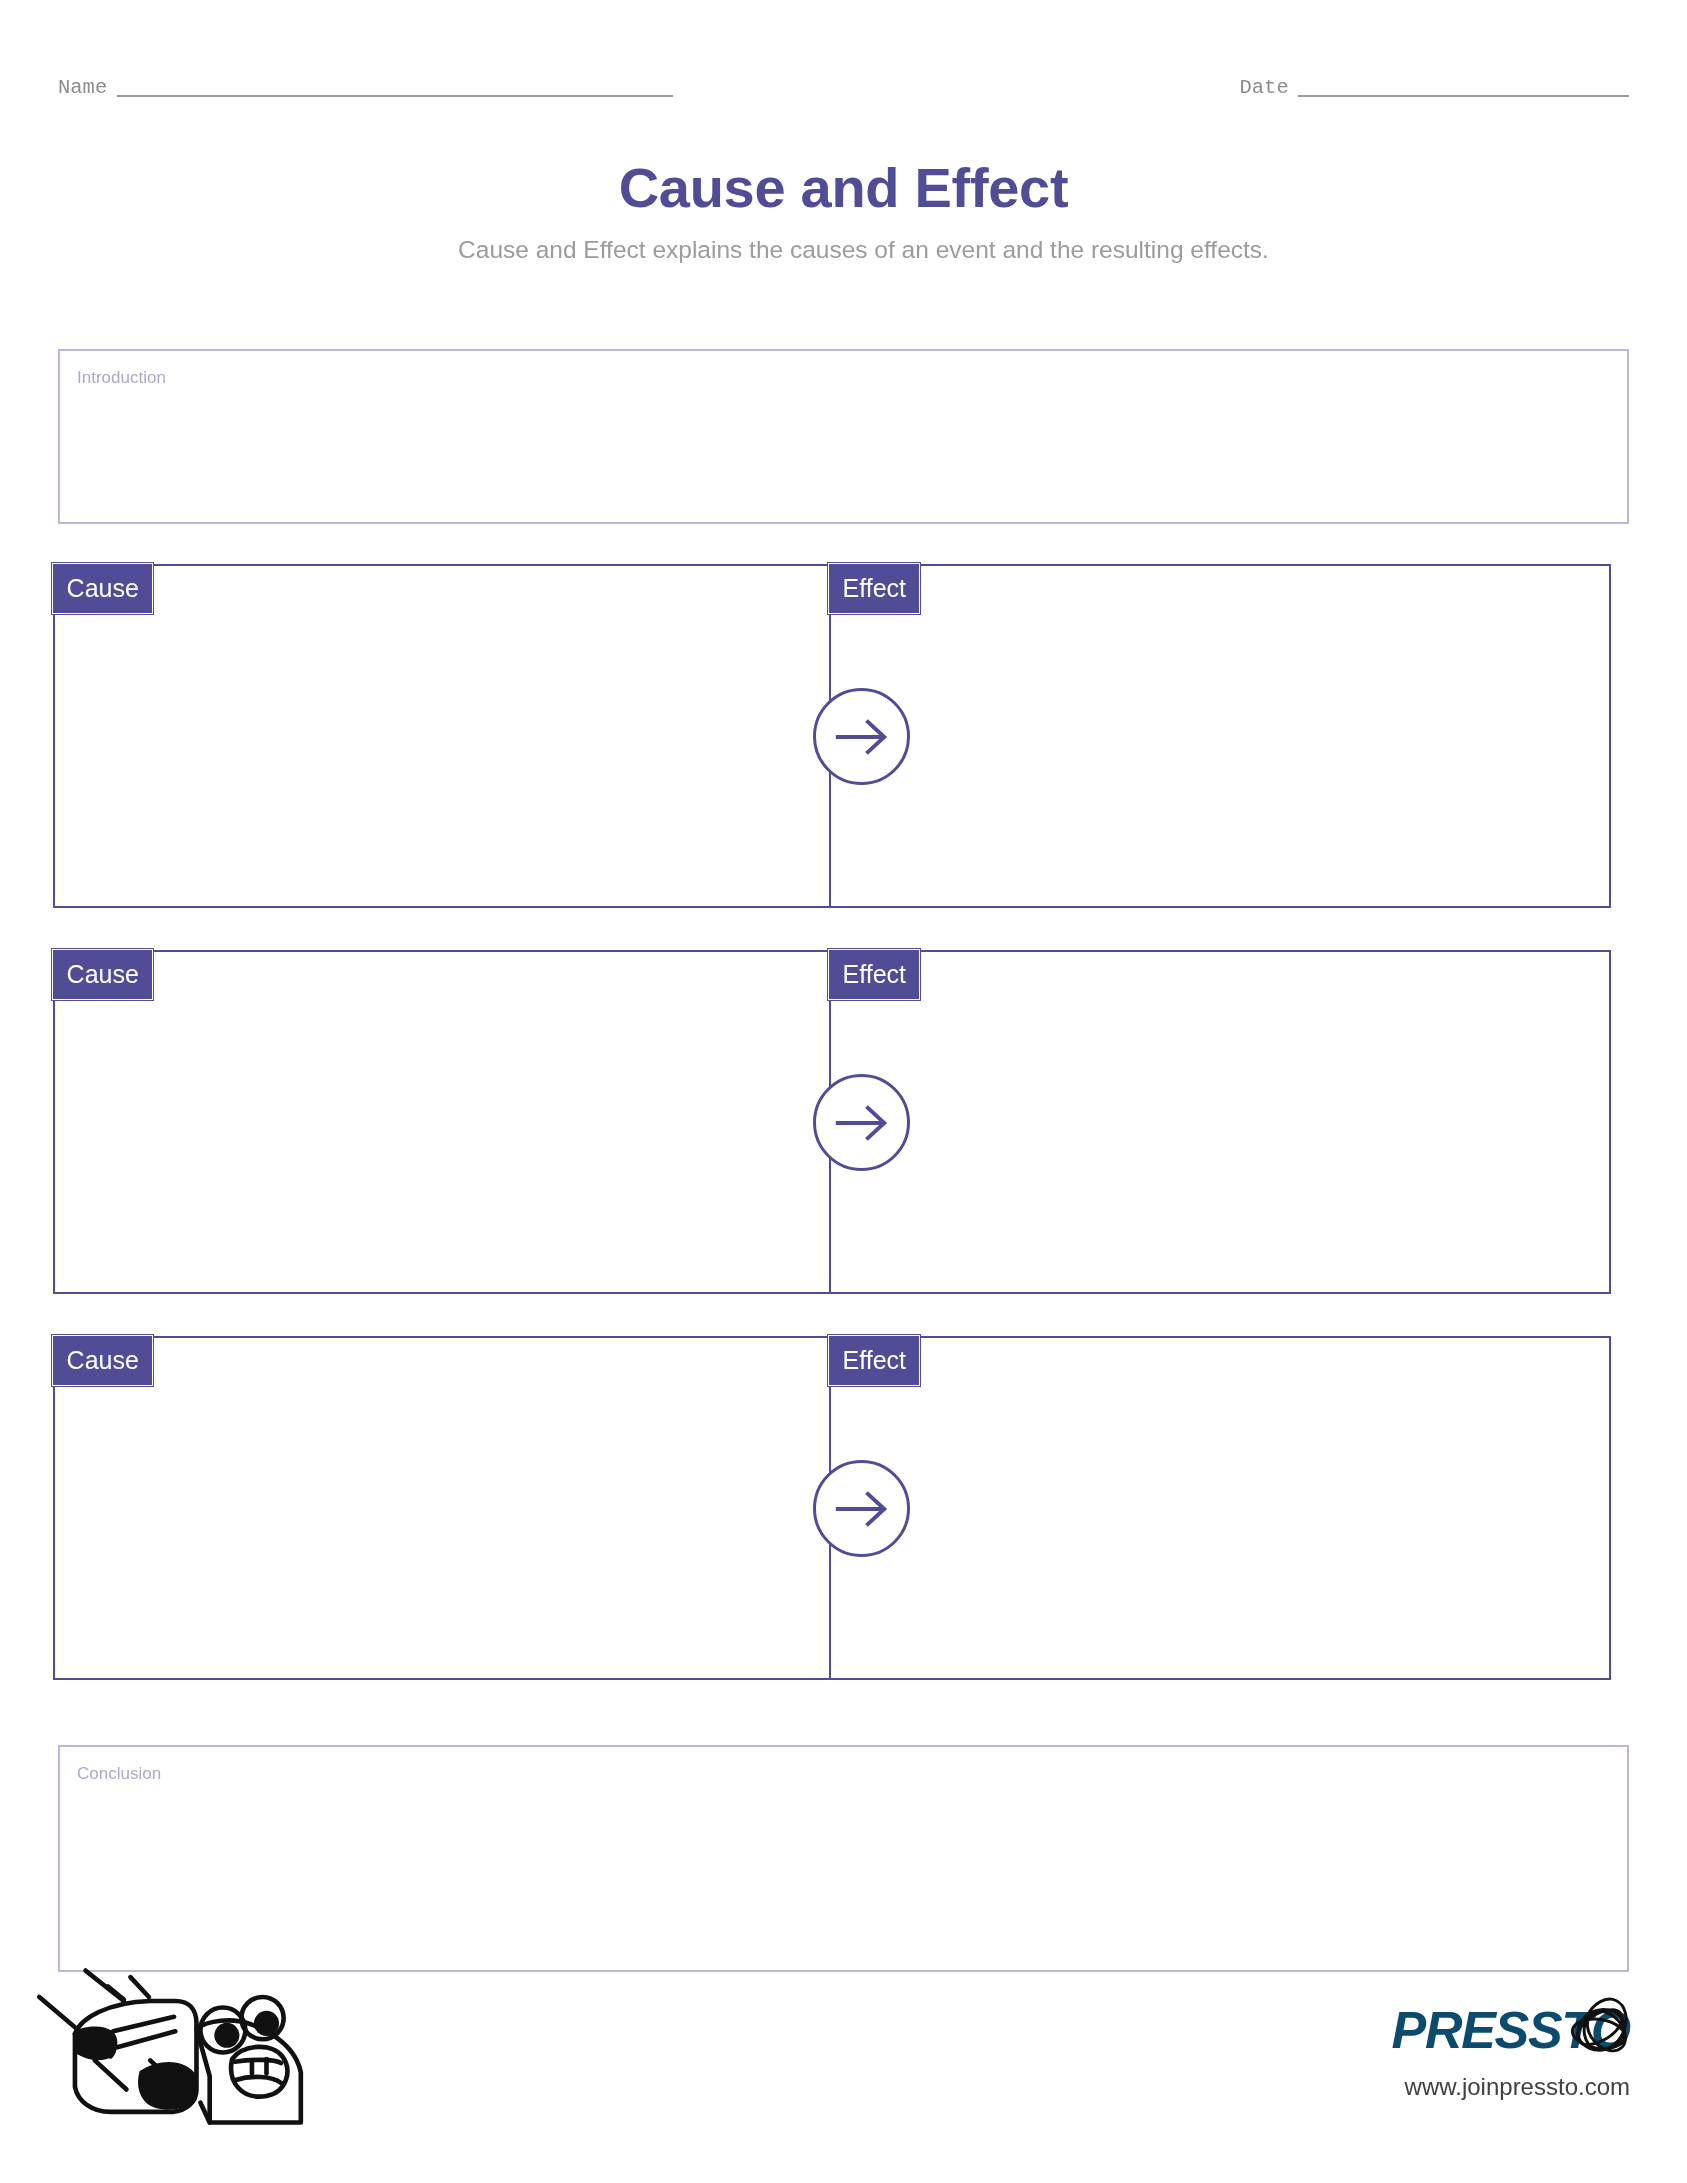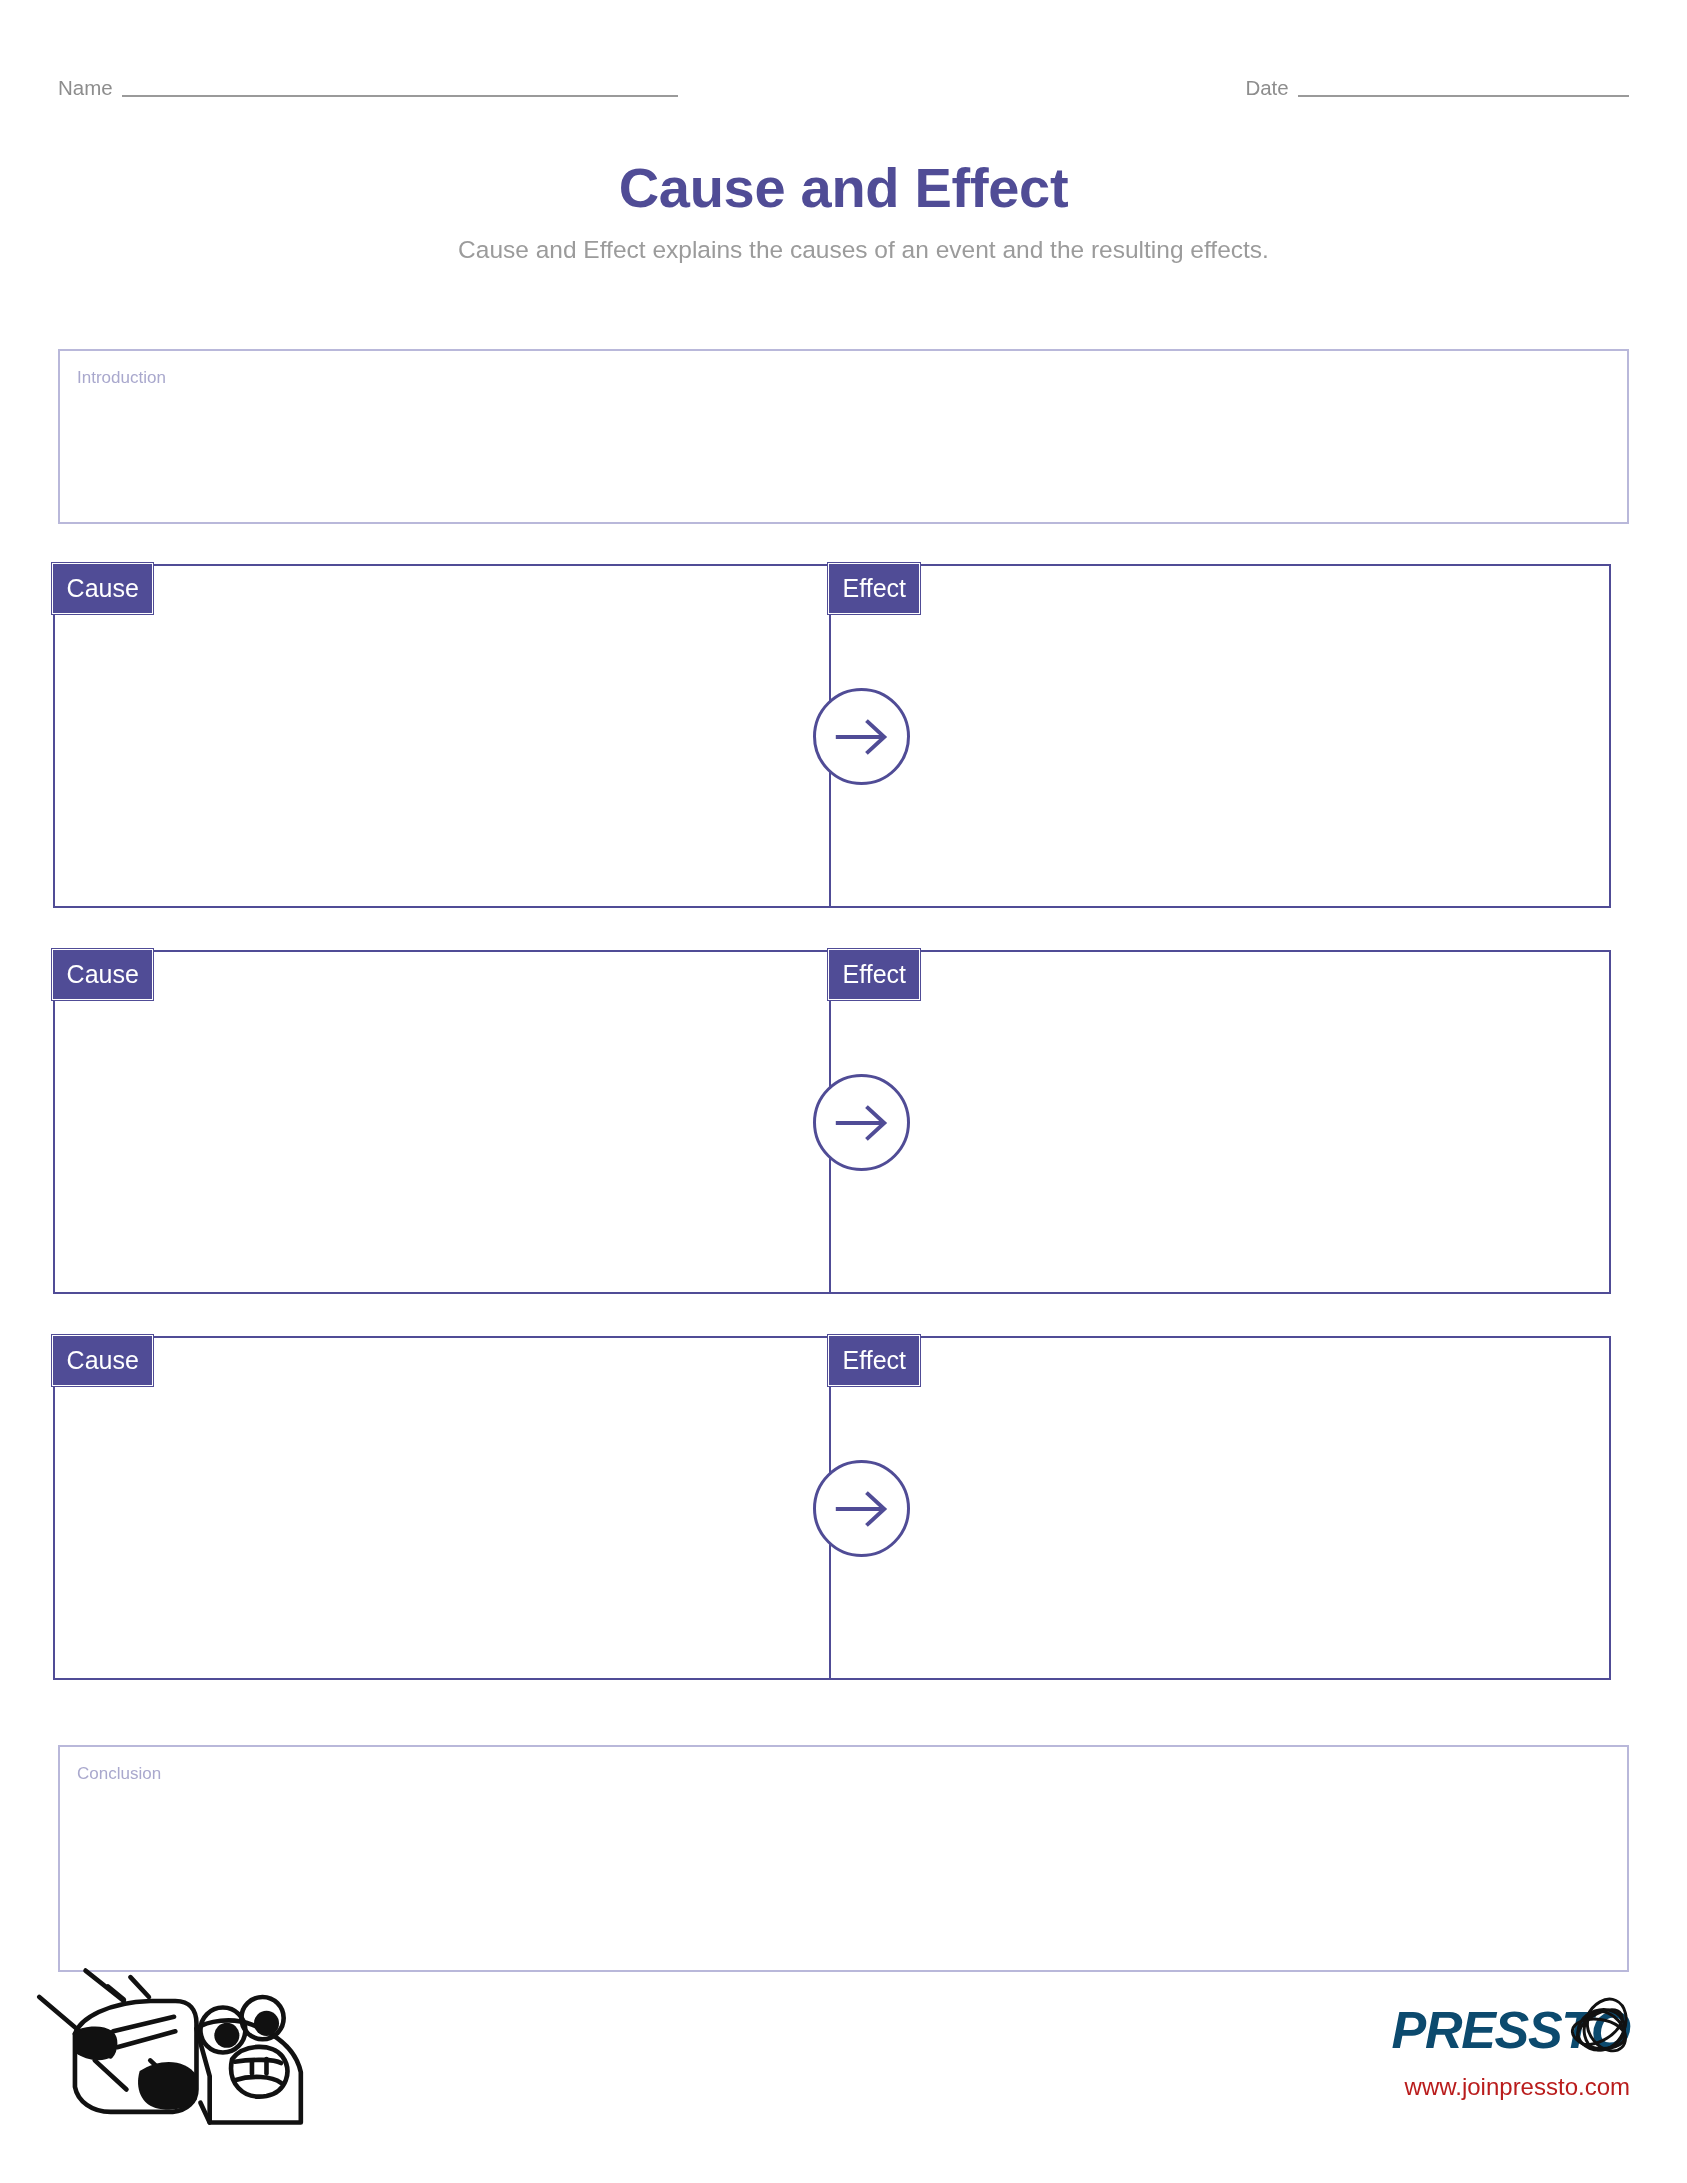--- a/index.html
+++ b/index.html
@@ -35,20 +35,21 @@
     gap: 9.3px;
   }
   .field-name { flex: 0 0 auto; }
   .field-date { margin-left: auto; }
   .field-label {
     font-size: 20.5px;
     color: #8d8d8d;
     line-height: 1;
     padding-bottom: 2.6px;
     white-space: nowrap;
+    font-family: Liberation Mono, monospace;
   }
   .field-line {
     height: 2px;
     background: #9a9a9a;
     margin-bottom: 4px;
   }
   .field-name .field-line { width: 556px; }
   .field-date .field-line { width: 331px; }
 
   
@@ -199,21 +200,21 @@
     position: absolute;
     right: -12px;
     top: -9.3px;
     width: 79px;
     height: 79px;
     pointer-events: none;
   }
   .brand-url {
     margin-top: 12px;
     font-size: 24px;
-    color: #b91c1c;
+    color: #404040;
     line-height: 1.1;
   }
 </style>
 </head>
 <body>
 
 <div class="page">
 
   <div class="header-row">
     <div class="field field-name">

